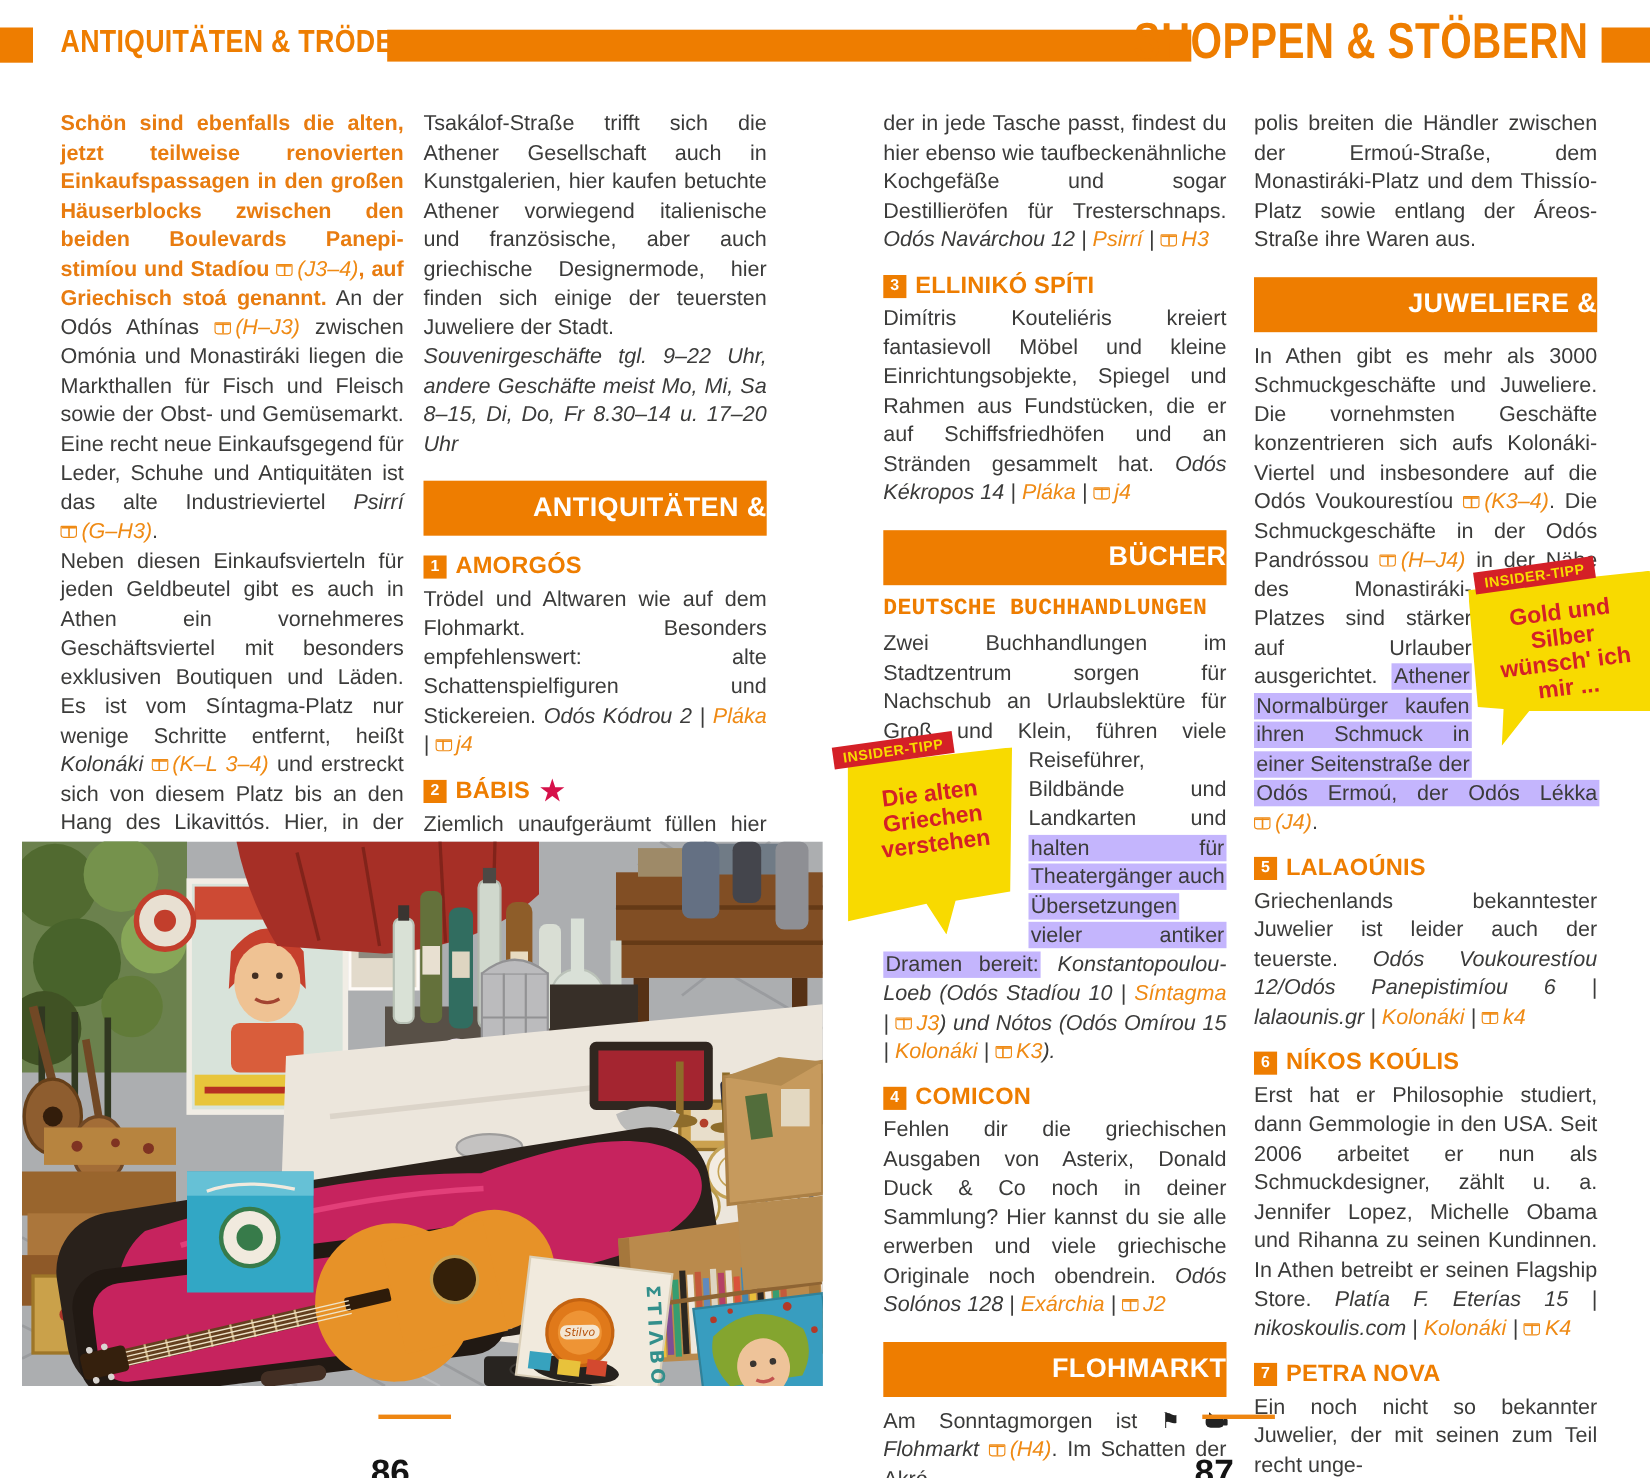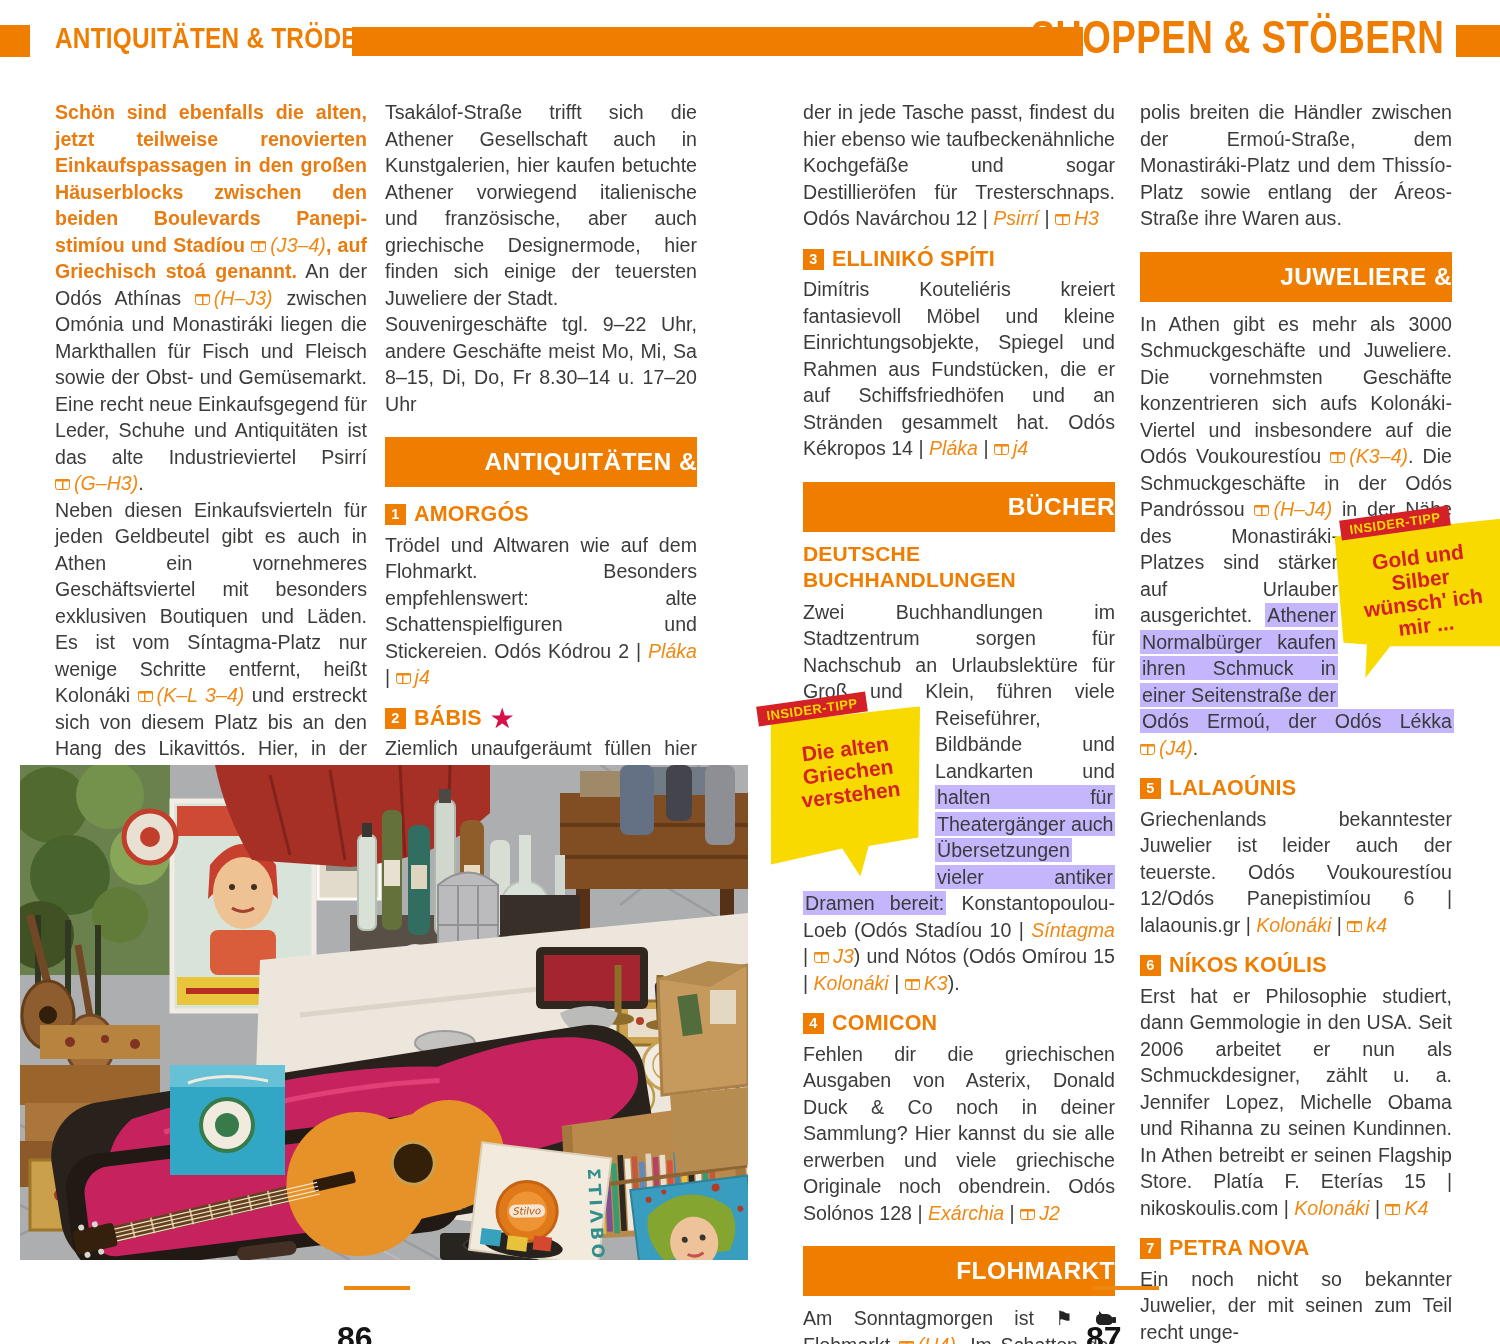--- a/index.html
+++ b/index.html
@@ -14,21 +14,21 @@
           letter-spacing:.3px;transform:scaleX(.84);transform-origin:left center;white-space:nowrap;}
   .h-right{position:absolute;right:56px;top:10px;font-size:46px;font-weight:700;color:#ee7d00;
            letter-spacing:.5px;transform:scaleX(.8);transform-origin:right center;white-space:nowrap;}
 
   
   .col{position:absolute;top:99px;width:312px;font-size:19.6px;line-height:26.5px;
        text-align:justify;color:#3b3b3a;}
   .col1{left:55px}.col2{left:385px}.col3{left:803px}.col4{left:1140px}
   .col p{margin:0;}
 
-  .i{}
+  .i{font-style:italic;}
   .ob{color:#e87c10;font-weight:700;}
   .oi{color:#ef8a14;font-style:italic;}
   .glyph{font-style:normal;color:#222;}
   .hl{background:#c4b5fd;padding:1px 2px;box-decoration-break:clone;margin-top:26px;-webkit-box-decoration-break:clone;}
   .map{color:#ef8a14;font-style:italic;white-space:nowrap;}
   .map::before{content:"";display:inline-block;width:13px;height:9px;margin-right:4px;
       border:1.5px solid #ef8a14;border-radius:1px 1px 3px 3px;
       background:linear-gradient(#ef8a14,#ef8a14) 50% 50%/1.5px 100% no-repeat,
                  linear-gradient(#ef8a14,#ef8a14) 50% 0/100% 1.5px no-repeat;}
   .pig{display:inline-block;position:relative;width:17px;height:11px;background:#222;
@@ -36,21 +36,21 @@
   .pig::before{content:"";position:absolute;right:-3px;top:3px;width:4px;height:6px;background:#222;border-radius:1px;}
   .pig::after{content:"";position:absolute;left:3px;top:-3px;width:5px;height:5px;background:#222;
        clip-path:polygon(0 0,100% 100%,0 100%);}
   .star{color:#d6114a;font-size:25px;margin-left:9px;vertical-align:-2px;font-style:normal;}
 
   .secbox{margin:20px 0 9px;background:#ee7d00;color:#fff;font-weight:700;font-size:24.5px;
           height:50px;line-height:50px;padding-left:30px;letter-spacing:.4px;text-align:right;}
   .eh{margin:14px 0 4px;text-align:left;color:#ee7d00;font-weight:700;font-size:21.5px;letter-spacing:.2px;}
   .num{display:inline-block;width:21px;height:21px;background:#ee7d00;color:#fff;font-weight:700;
        font-size:14.5px;line-height:21px;text-align:center;margin-right:8px;vertical-align:2px;}
-  .sub{margin:3px 0 5px;text-align:left;color:#ee7d00;font-weight:700;font-size:21px;letter-spacing:.2px;}
+  .sub{margin:3px 0 5px;text-align:left;color:#ee7d00;font-weight:700;font-size:21px;letter-spacing:.2px;font-family:Liberation Mono, monospace;}
 
   
   .fl{float:left;width:150px;height:160px;margin:2px 12px 0 -30px;position:relative;}
   .fr{float:right;width:150px;height:160px;margin:0 -48px 0 12px;position:relative;}
   .bubbleshape{position:absolute;background:#f8da00;display:block;}
   .b1{left:-6px;top:2px;width:156px;height:168px;transform:rotate(-2deg);
       clip-path:polygon(4% 7%,100% 0%,96% 78%,64% 82%,58% 100%,47% 83%,1% 91%);}
   .b2{left:-12px;top:0;width:166px;height:152px;transform:rotate(-3deg);
       clip-path:polygon(0% 6%,100% 0%,99% 84%,30% 80%,14% 100%,16% 78%,2% 76%);}
   .btext{position:absolute;left:0;right:0;color:#d42027;font-weight:700;font-size:21px;line-height:23px;

